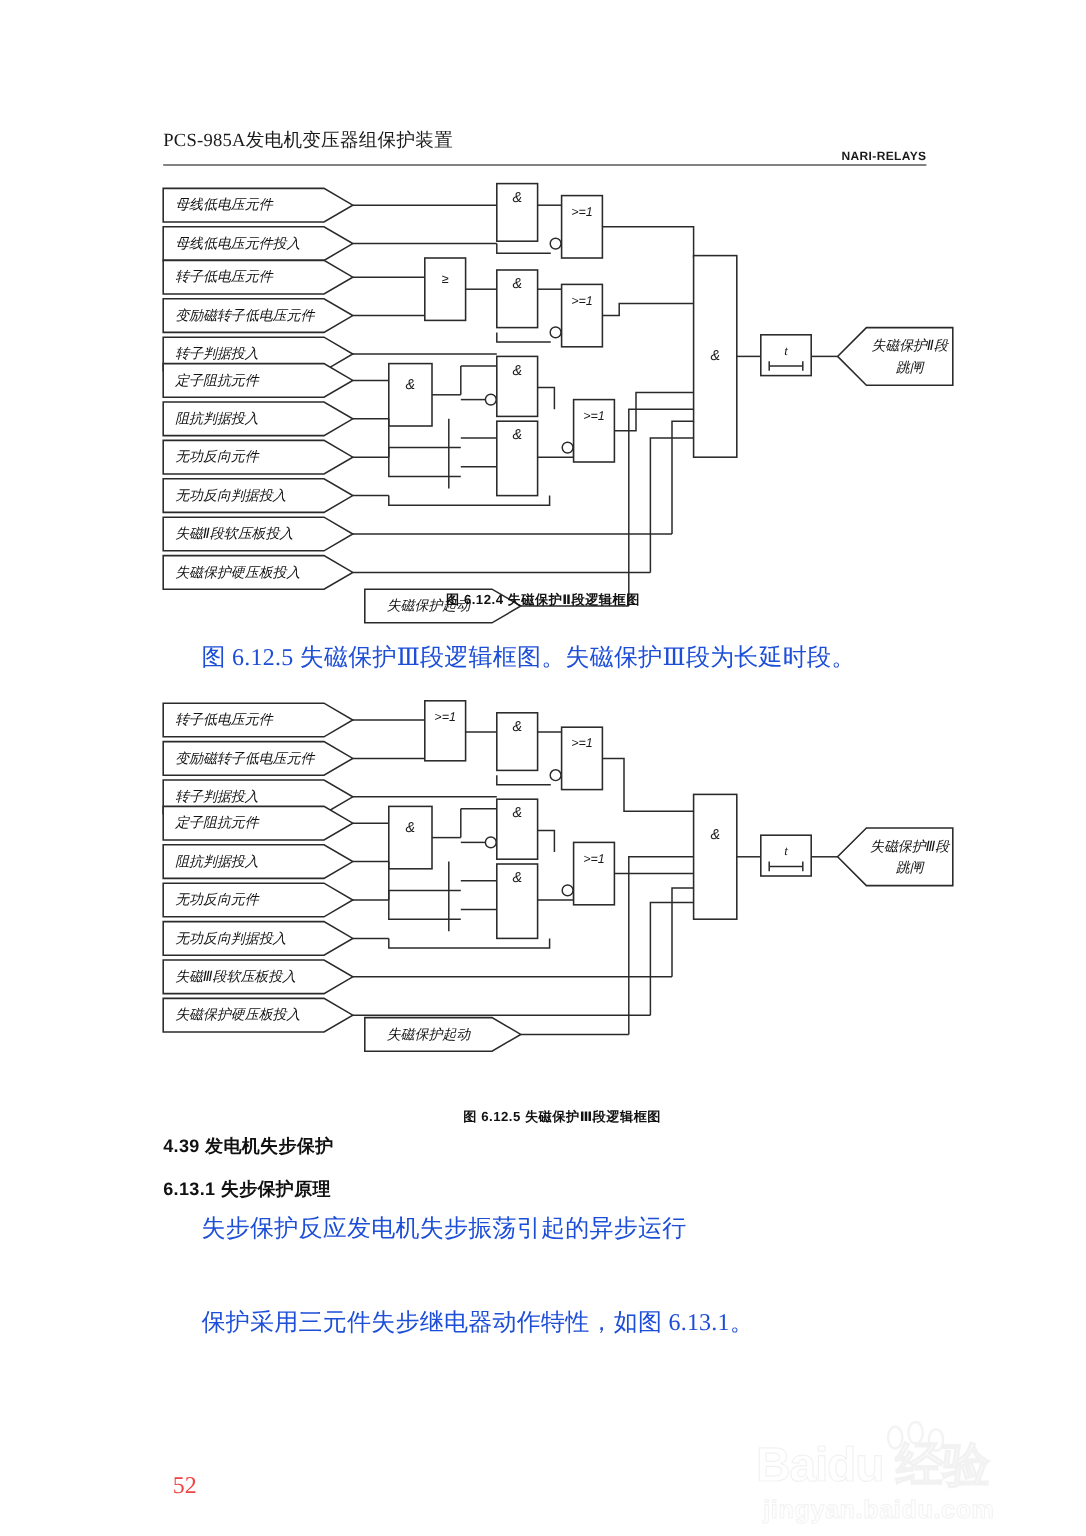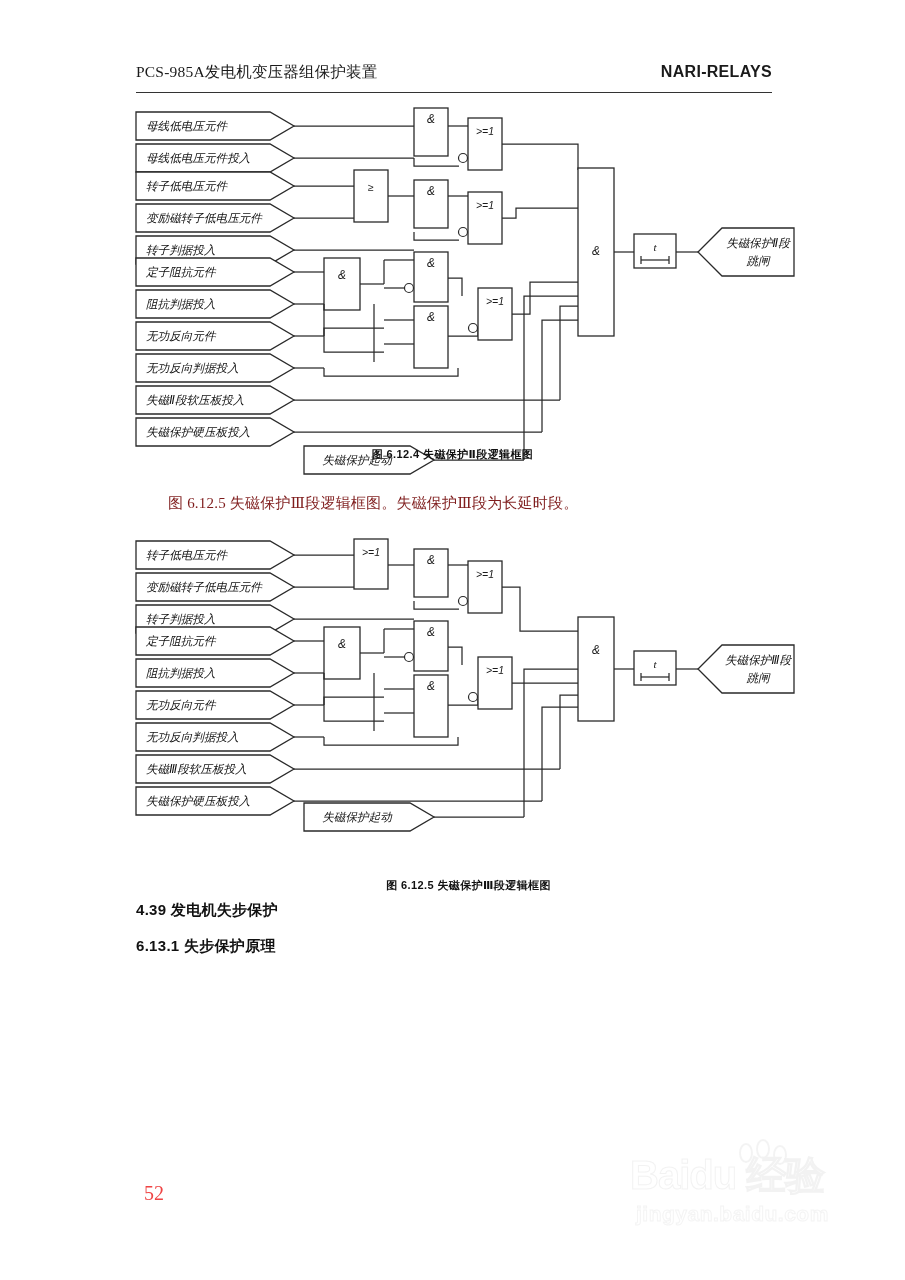--- a/index.html
+++ b/index.html
@@ -1,27 +1,27 @@
 <!DOCTYPE html>
 <html><head>
 <meta charset="utf-8">
 <style>
   html,body{margin:0;padding:0;}
   body{
     width:905px;height:1280px;background:#fff;
     font-family:"Liberation Serif","DejaVu Serif",serif;
     color:#1a1a1a;position:relative;overflow:hidden;
   }
-  .page{position:absolute;inset:0;}
+  .page{position:absolute;inset:0;margin-top:45px;}
 
   
   .hdr{position:absolute;left:136px;top:62px;width:636px;height:34px;}
   .hdr-left{position:absolute;left:0;top:0;font-size:15.5px;letter-spacing:.2px;white-space:nowrap;}
-  .hdr-right{position:absolute;right:0;top:1px;font-family:"Liberation Sans","DejaVu Sans",sans-serif;
-    font-weight:bold;font-size:16px;letter-spacing:.3px;}
+  .hdr-right{position:absolute;right:0;top:18px;font-family:"Liberation Sans","DejaVu Sans",sans-serif;
+    font-weight:bold;font-size:10px;letter-spacing:.3px;}
   .hdr-rule{position:absolute;left:0;top:30px;width:636px;height:0;border-top:1.6px solid #333;}
 
   
   .fig{position:absolute;font-style:italic;}
   #fig1{left:118px;top:100px;width:680px;height:340px;}
   #fig2{left:118px;top:535px;width:680px;height:290px;}
   svg{display:block;overflow:visible;}
   .ln{stroke:#2a2a2a;stroke-width:1.25;fill:none;}
   .bx{stroke:#2a2a2a;stroke-width:1.3;fill:#fff;}
   .bub{stroke:#2a2a2a;stroke-width:1.2;fill:#fff;}
@@ -34,21 +34,21 @@
   .tmr{font-family:"Liberation Serif","DejaVu Serif",serif;font-size:11px;fill:#111;
       text-anchor:middle;dominant-baseline:middle;}
 
   
   .cap{position:absolute;width:905px;text-align:center;
     font-family:"Liberation Sans","DejaVu Sans",sans-serif;font-weight:bold;font-size:11px;
     letter-spacing:.4px;color:#111;}
   #cap1{left:0;top:447px;}
   #cap2{left:0;top:878px;padding-left:16px;}
 
-  .para{position:absolute;font-size:15px;line-height:26px;color:#7f1d1d;letter-spacing:.2px;}
+  .para{position:absolute;font-size:20px;line-height:26px;color:#1d4ed8;letter-spacing:.2px;}
   #mid-note{left:168px;top:490px;width:620px;}
 
   .h2{position:absolute;font-family:"Liberation Sans","DejaVu Sans",sans-serif;font-weight:bold;
       font-size:15px;color:#111;letter-spacing:.3px;}
   #h-613{left:136px;top:901px;}
   #h-6131{left:136px;top:937px;}
 
   #body-1{left:168px;top:966px;width:620px;}
   #body-2{left:136px;top:992px;width:650px;text-indent:32px;}
   #body-3{left:168px;top:1044px;width:620px;}
@@ -371,20 +371,22 @@
         <text class="lbl lbl-c" x="640" y="144">跳闸</text>
       </g>
     </svg>
   </div>
 
   <div class="cap" id="cap2">图 6.12.5   失磁保护Ⅲ段逻辑框图</div>
 
   <div class="h2" id="h-613">4.39  发电机失步保护</div>
   <div class="h2" id="h-6131">6.13.1  失步保护原理</div>
 
+  <div class="para" id="body-1">失步保护反应发电机失步振荡引起的异步运行</div>
+  <div class="para" id="body-3">保护采用三元件失步继电器动作特性，如图 6.13.1。</div>
 
   <div class="pgnum">52</div>
 
   <div class="wm">
     <svg class="wm-paw" width="60" height="40" viewBox="0 0 60 40">
       <ellipse cx="12" cy="13" rx="6" ry="9" fill="none" stroke="#dcdcdc" stroke-width="2"></ellipse>
       <ellipse cx="29" cy="9" rx="6" ry="9" fill="none" stroke="#dcdcdc" stroke-width="2"></ellipse>
       <ellipse cx="46" cy="15" rx="6" ry="9" fill="none" stroke="#dcdcdc" stroke-width="2"></ellipse>
     </svg>
     <div class="wm-main">Baidu 经验</div>

